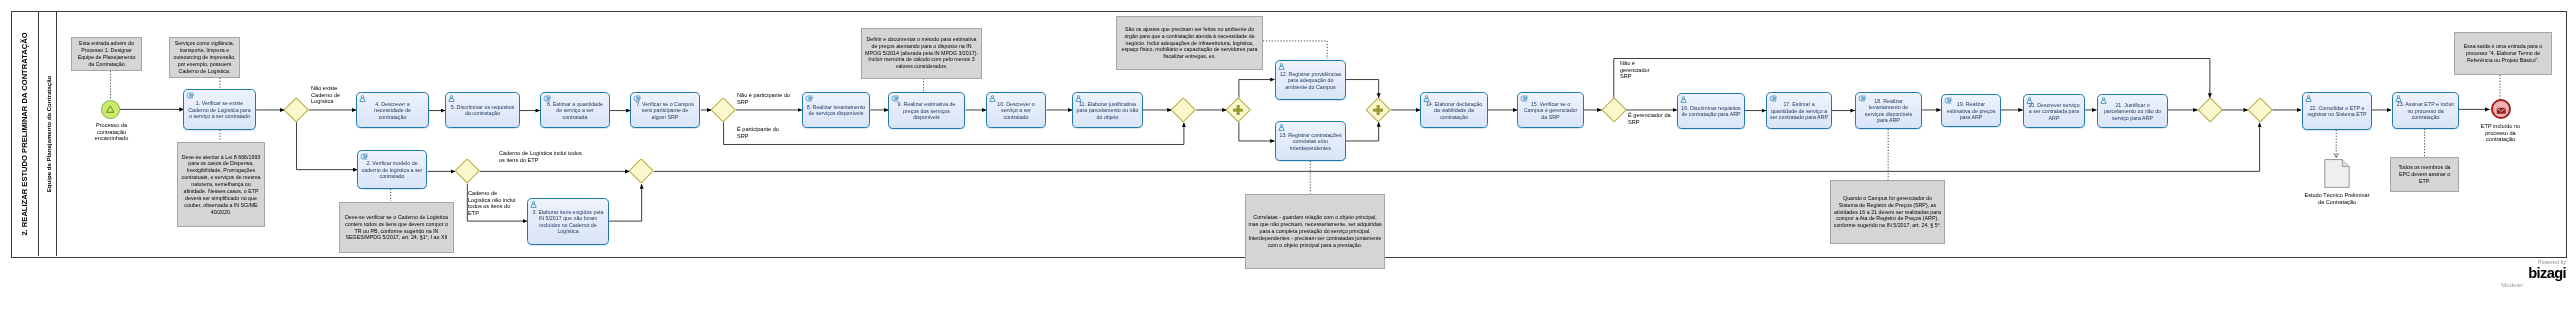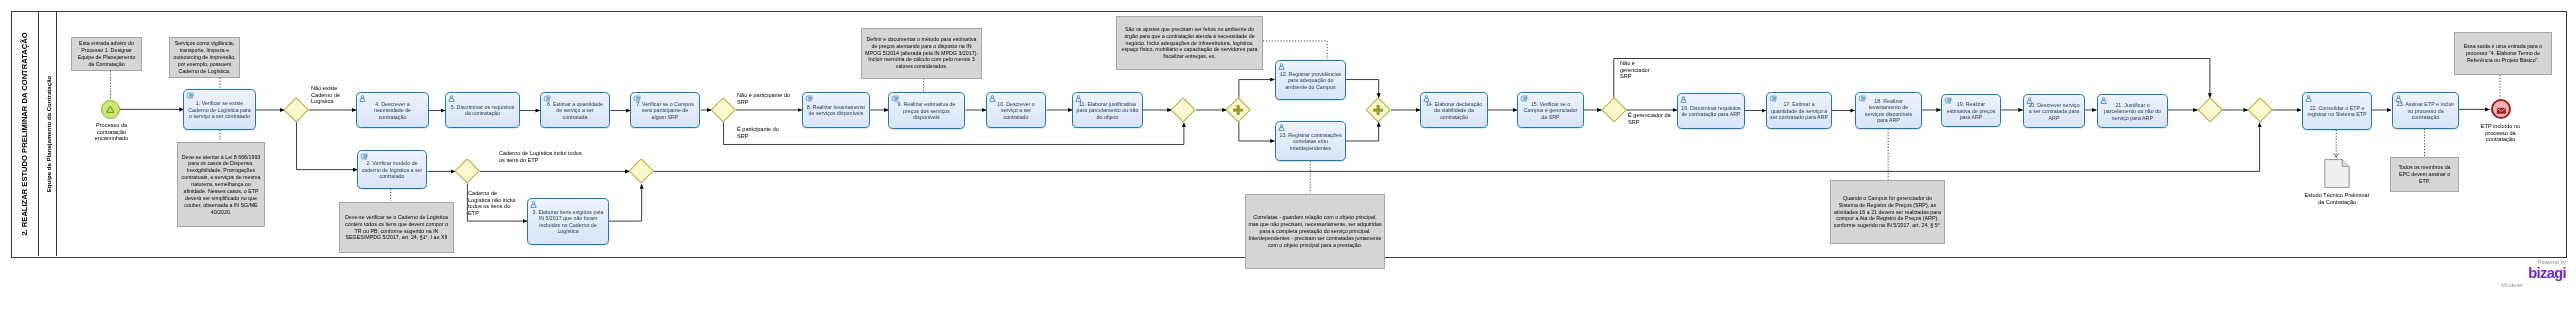--- a/index.html
+++ b/index.html
@@ -29,21 +29,21 @@
   .evt.start{width:19px;height:19px;background:#cbe96d;border:1.3px solid #7fb63e;}
   .evt.end{width:20px;height:20px;background:#f0b3b3;border:2.3px solid #9e1f1f;}
   .annotation{position:absolute;background:#d5d5d5;border:0.6px solid #a6a6a6;color:#000;
       font-size:5.3px;line-height:1.3;display:flex;align-items:center;justify-content:center;
       text-align:center;padding:1.8px 2.3px;box-sizing:border-box;}
   .flabel,.evlabel,.dolabel{position:absolute;color:#000;font-size:5.6px;line-height:1.2;}
   .evlabel,.dolabel{text-align:center;}
   .dataobj{position:absolute;}
   .logo{position:absolute;text-align:right;line-height:1;}
   .logo .powered{font-size:5.3px;color:#8c8c8c;margin-bottom:1.2px;}
-  .logo .brand{font-size:14.6px;font-weight:bold;color:#6d28d9;letter-spacing:-0.6px;}
+  .logo .brand{font-size:14.6px;font-weight:bold;color:#000000;letter-spacing:-0.6px;}
   .logo .sub{font-size:6.1px;color:#9c9c9c;text-align:left;margin-top:0.6px;}
 </style>
 </head>
 <body>
 
 <div class="stage">
   <svg class="edge-layer" viewBox="0 0 4402 571" width="2576" height="334">
     <defs>
       <marker id="arr" markerWidth="9" markerHeight="8" refX="7.5" refY="3.5" orient="auto" markerUnits="userSpaceOnUse">
         <path d="M0,0 L8,3.5 L0,7 z" fill="#000"></path>

